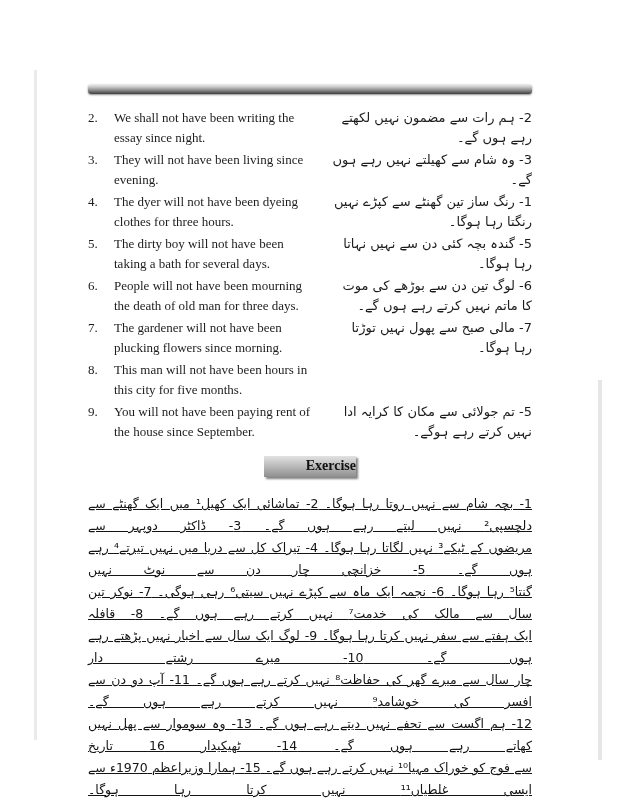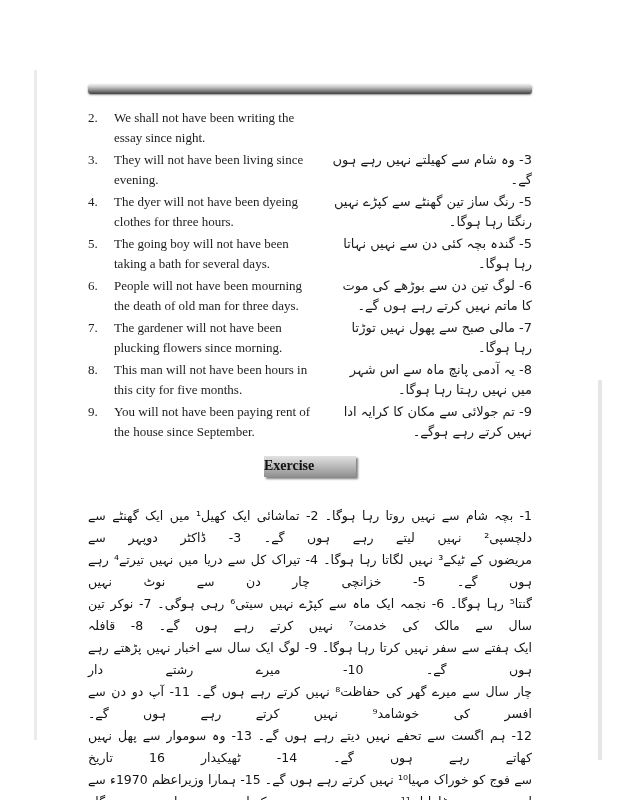--- a/index.html
+++ b/index.html
@@ -67,85 +67,89 @@
     width: 45%;
     direction: rtl;
     text-align: right;
     font-size: 13px;
     line-height: 20px;
     font-family: "DejaVu Sans", sans-serif;
   }
 
   .exercise-box {
     width: 92px;
-    margin: 12px auto 28px auto;
-    text-align: left;
+    margin: 12px auto 16px auto;
+    text-align: right;
     padding: 2px 0 3px 0;
     background: linear-gradient(180deg, #e2e2e2 0%, #bdbdbd 45%, #8f8f8f 100%);
     box-shadow: 1.5px 1.5px 2px rgba(0,0,0,.5);
     font-weight: bold;
     font-size: 14px;
     color: #111;
   }
 
   .exercise {
     direction: rtl;
     font-family: "DejaVu Sans", sans-serif;
     font-size: 12.5px;
     line-height: 22px;
     color: #141414;
   }
   .exline {
     text-align: justify;
     text-align-last: justify;
+    text-decoration: underline;
   }
 </style>
 </head>
 <body>
 
 <div class="page">
 
   <div class="scan-line-left"></div>
   <div class="scan-line-right"></div>
 
   <div class="rule top"></div>
 
   <section class="list">
 
       <div class="row">
         <div class="en">
           <span class="num">2.</span>
           <span class="entxt">We shall not have been writing the essay since night.</span>
         </div>
+        <div class="ur" dir="rtl">
+          <span>2- ہم رات سے مضمون نہیں لکھتے رہے ہوں گے۔</span>
+        </div>
       </div>
 
       <div class="row">
         <div class="en">
           <span class="num">3.</span>
           <span class="entxt">They will not have been living since evening.</span>
         </div>
         <div class="ur" dir="rtl">
           <span>3- وہ شام سے کھیلتے نہیں رہے ہوں گے۔</span>
         </div>
       </div>
 
       <div class="row">
         <div class="en">
           <span class="num">4.</span>
           <span class="entxt">The dyer will not have been dyeing clothes for three hours.</span>
         </div>
         <div class="ur" dir="rtl">
-          <span>5- رنگ ساز تین گھنٹے سے کپڑے نہیں رنگتا رہا ہوگا۔</span>
+          <span>1- رنگ ساز تین گھنٹے سے کپڑے نہیں رنگتا رہا ہوگا۔</span>
         </div>
       </div>
 
       <div class="row">
         <div class="en">
           <span class="num">5.</span>
-          <span class="entxt">The going boy will not have been taking a bath for several days.</span>
+          <span class="entxt">The dirty boy will not have been taking a bath for several days.</span>
         </div>
         <div class="ur" dir="rtl">
           <span>5- گندہ بچہ کئی دن سے نہیں نہاتا رہا ہوگا۔</span>
         </div>
       </div>
 
       <div class="row">
         <div class="en">
           <span class="num">6.</span>
           <span class="entxt">People will not have been mourning the death of old man for three days.</span>
@@ -163,32 +167,29 @@
         <div class="ur" dir="rtl">
           <span>7- مالی صبح سے پھول نہیں توڑتا رہا ہوگا۔</span>
         </div>
       </div>
 
       <div class="row">
         <div class="en">
           <span class="num">8.</span>
           <span class="entxt">This man will not have been hours in this city for five months.</span>
         </div>
-        <div class="ur" dir="rtl">
-          <span>8- یہ آدمی پانچ ماہ سے اس شہر میں نہیں رہتا رہا ہوگا۔</span>
-        </div>
       </div>
 
       <div class="row">
         <div class="en">
           <span class="num">9.</span>
           <span class="entxt">You will not have been paying rent of the house since September.</span>
         </div>
         <div class="ur" dir="rtl">
-          <span>9- تم جولائی سے مکان کا کرایہ ادا نہیں کرتے رہے ہوگے۔</span>
+          <span>5- تم جولائی سے مکان کا کرایہ ادا نہیں کرتے رہے ہوگے۔</span>
         </div>
       </div>
 
       <div class="row">
       </div>
     </section>
 
   <div class="exercise-box">
     <span>Exercise</span>
   </div>

